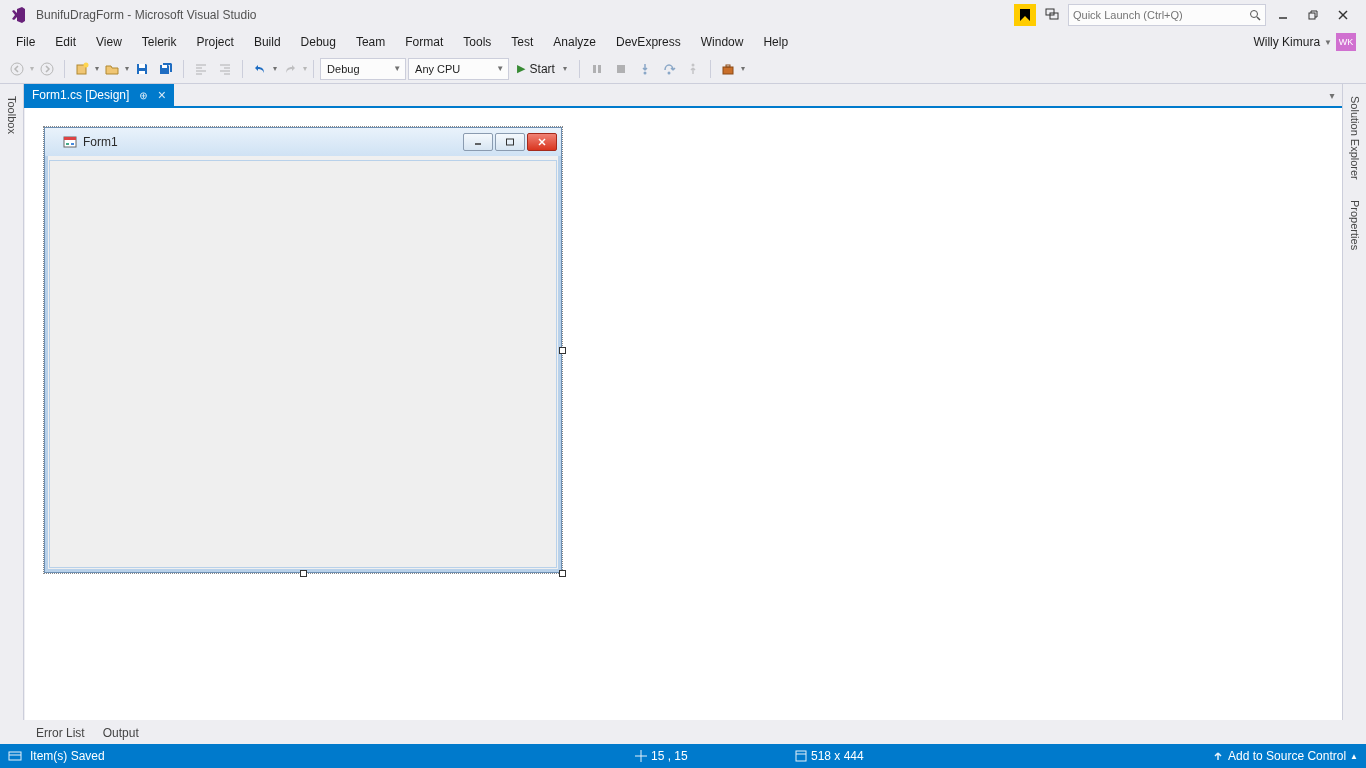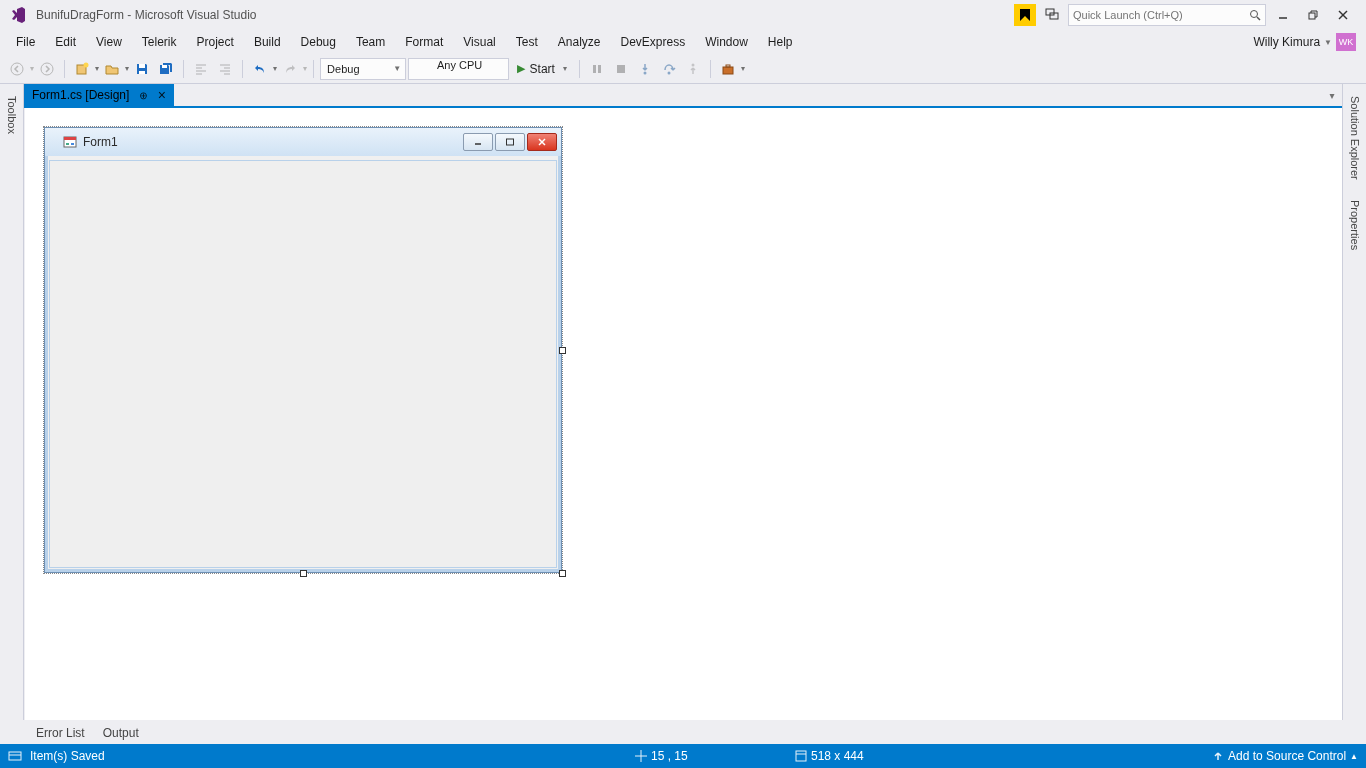--- a/index.html
+++ b/index.html
@@ -22,35 +22,35 @@
 .menubar .menu-item { padding:3px 10px; cursor:pointer; }
 .menubar-right { margin-left:auto; display:flex; align-items:center; gap:4px; padding-right:4px; font-size:12px; color:#1e1e1e; }
 .user-badge { width:20px; height:18px; background:#d070d0; color:#fff; font-size:9px; display:flex; align-items:center; justify-content:center; }
 
 
 .toolbar { height:30px; display:flex; align-items:center; padding:0 6px; gap:2px; border-bottom:1px solid #cccedb; }
 .tb-btn { min-width:22px; height:22px; display:flex; align-items:center; justify-content:center; font-size:12px; color:#717171; cursor:pointer; padding:0 2px; }
 .tb-sep { width:1px; height:18px; background:#cccedb; margin:0 4px; }
 .tb-dropdown { height:22px; border:1px solid #cccedb; background:#fcfcfc; display:flex; align-items:center; padding:0 4px 0 6px; font-size:11px; color:#1e1e1e; gap:18px; cursor:pointer; }
 .tb-dropdown.debug { min-width:86px; }
-.tb-dropdown.cpu { min-width:101px;flex-direction:column; }
+.tb-dropdown.cpu { min-width:101px; }
 .dd-arrow { font-size:8px; color:#717171; margin-left:auto; }
 .start-btn { display:flex; align-items:center; gap:4px; padding:0 6px; height:22px; font-size:12px; color:#1e1e1e; cursor:pointer; }
 .play-icon { color:#388a34; font-size:11px; }
 
 
 .main-area { position:absolute; top:84px; bottom:48px; left:0; right:0; display:flex; }
 .left-toolbox { width:24px; background:#eeeef2; border-right:1px solid #cccedb; display:flex; flex-direction:column; align-items:center; padding-top:6px; }
 .vtab { writing-mode:vertical-rl; font-size:11px; color:#444; padding:6px 2px; cursor:pointer; }
 .right-panes { width:24px; background:#eeeef2; border-left:1px solid #cccedb; display:flex; flex-direction:column; align-items:center; padding-top:6px; }
 .right-panes .vtab { margin-bottom:8px; }
 
 .doc-well { flex:1; display:flex; flex-direction:column; background:#eeeef2; position:relative; }
 .doc-tabs { height:22px; display:flex; align-items:flex-end; background:#eeeef2; }
-.doc-tab { height:22px; background:#007acc; color:#000000; display:flex; align-items:center; padding:0 8px; font-size:12px; gap:10px; cursor:pointer; }
+.doc-tab { height:22px; background:#007acc; color:#ffffff; display:flex; align-items:center; padding:0 8px; font-size:12px; gap:10px; cursor:pointer; }
 .doc-tab .pin { font-size:10px; opacity:.85; }
 .doc-tab .close { font-size:14px; opacity:.85; cursor:pointer; }
 .doc-tabs-line { height:2px; background:#007acc; }
 .tabs-right-arrow { margin-left:auto; width:20px; height:22px; display:flex; align-items:center; justify-content:center; color:#717171; font-size:10px; cursor:pointer; }
 
 .designer-surface { flex:1; background:#fff; position:relative; overflow:hidden; margin-left:1px; }
 
 
 .form-container { position:absolute; left:18px; top:18px; }
 .form-selection { border:1px dotted #888; padding:0; position:relative; }
@@ -138,21 +138,21 @@
 <div class="menubar">
   <span class="menu-item">File</span>
   <span class="menu-item">Edit</span>
   <span class="menu-item">View</span>
   <span class="menu-item">Telerik</span>
   <span class="menu-item">Project</span>
   <span class="menu-item">Build</span>
   <span class="menu-item">Debug</span>
   <span class="menu-item">Team</span>
   <span class="menu-item">Format</span>
-  <span class="menu-item">Visual</span>
+  <span class="menu-item">Tools</span>
   <span class="menu-item">Test</span>
   <span class="menu-item">Analyze</span>
   <span class="menu-item">DevExpress</span>
   <span class="menu-item">Window</span>
   <span class="menu-item">Help</span>
   <div class="menubar-right">
     <span>Willy Kimura</span>
     <span style="font-size:8px;color:#717171;">▼</span>
     <div class="user-badge">WK</div>
   </div>

